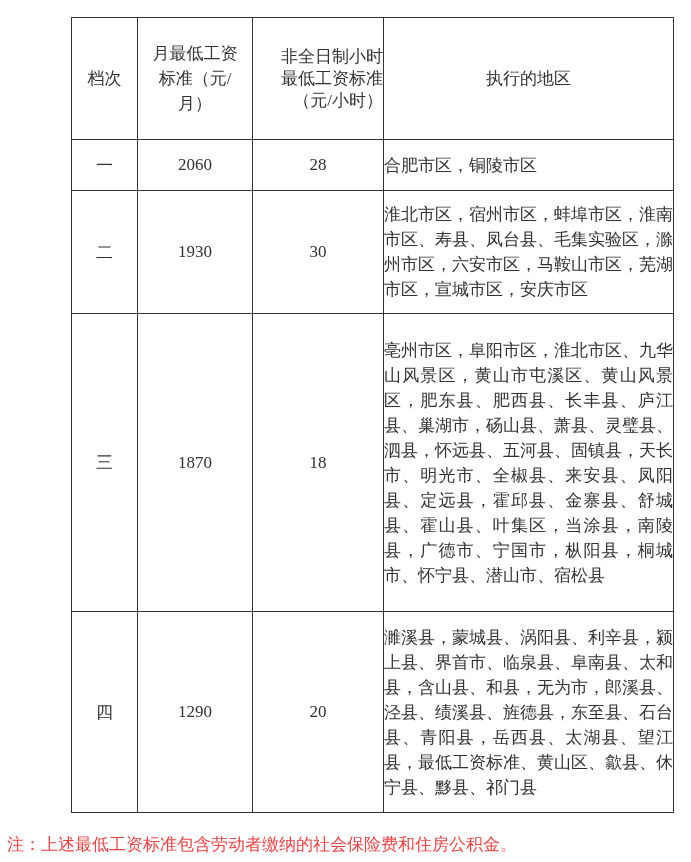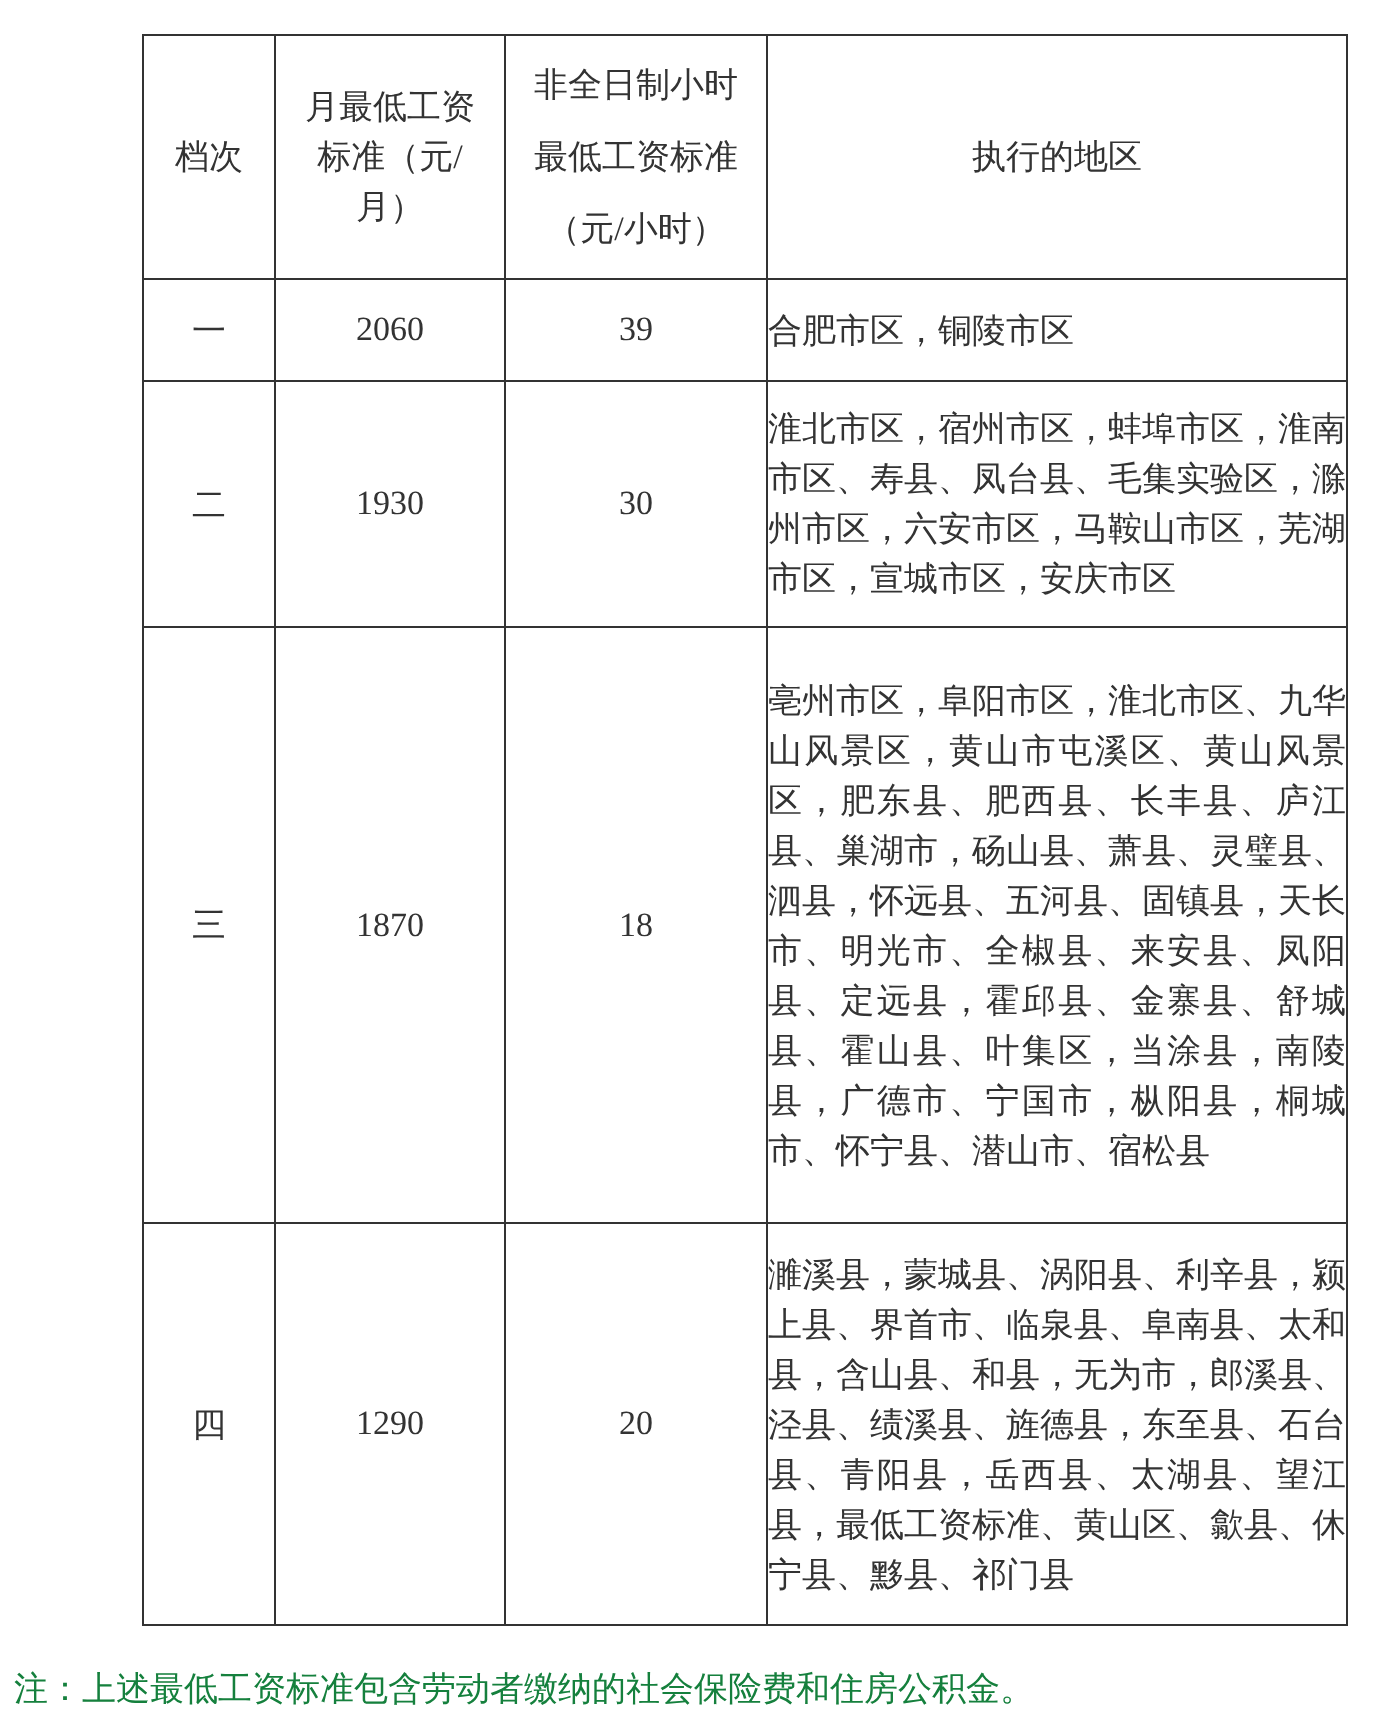--- a/index.html
+++ b/index.html
@@ -35,35 +35,35 @@
   }
   tr.header-row   { height: 122px; }
   tr.row-1        { height: 51px;  }
   tr.row-2        { height: 123px; }
   tr.row-3        { height: 298px; }
   tr.row-4        { height: 201px; }
 
   .c-center { text-align: center; }
   .hdr      { text-align: center; white-space: pre-line; }
   .h-monthly { line-height: 25px; }
-  .h-hourly  { line-height: 36px; }
+  .h-hourly  { line-height: 22px; text-align: right; }
 
   td.regions-cell {
     text-align: justify;
     padding: 9px 8px;
     line-height: 25px;
     margin-left: 10px;
   }
   .footnote {
     position: absolute;
     left: 7px;
     top: 833px;
     font-family: "Liberation Sans", "DejaVu Sans", sans-serif;
     font-size: 17px;
-    color: #15803d;
+    color: #ef4444;
     white-space: nowrap;
     text-align: right;
   }
 </style>
 </head>
 <body>
 
 <div class="table-wrap">
   <table class="wage-table">
     <colgroup>
@@ -79,21 +79,21 @@
 标准（元/
 月）</td>
         <td class="hdr h-hourly">非全日制小时
 最低工资标准
 （元/小时）</td>
         <td class="hdr">执行的地区</td>
       </tr>
       <tr class="row-1">
         <td class="c-center">一</td>
         <td class="c-center">2060</td>
-        <td class="c-center">39</td>
+        <td class="c-center">28</td>
         <td class="regions-cell">合肥市区，铜陵市区</td>
       </tr>
       <tr class="row-2">
         <td class="c-center">二</td>
         <td class="c-center">1930</td>
         <td class="c-center">30</td>
         <td class="regions-cell">淮北市区，宿州市区，蚌埠市区，淮南市区、寿县、凤台县、毛集实验区，滁州市区，六安市区，马鞍山市区，芜湖市区，宣城市区，安庆市区</td>
       </tr>
       <tr class="row-3">
         <td class="c-center">三</td>

